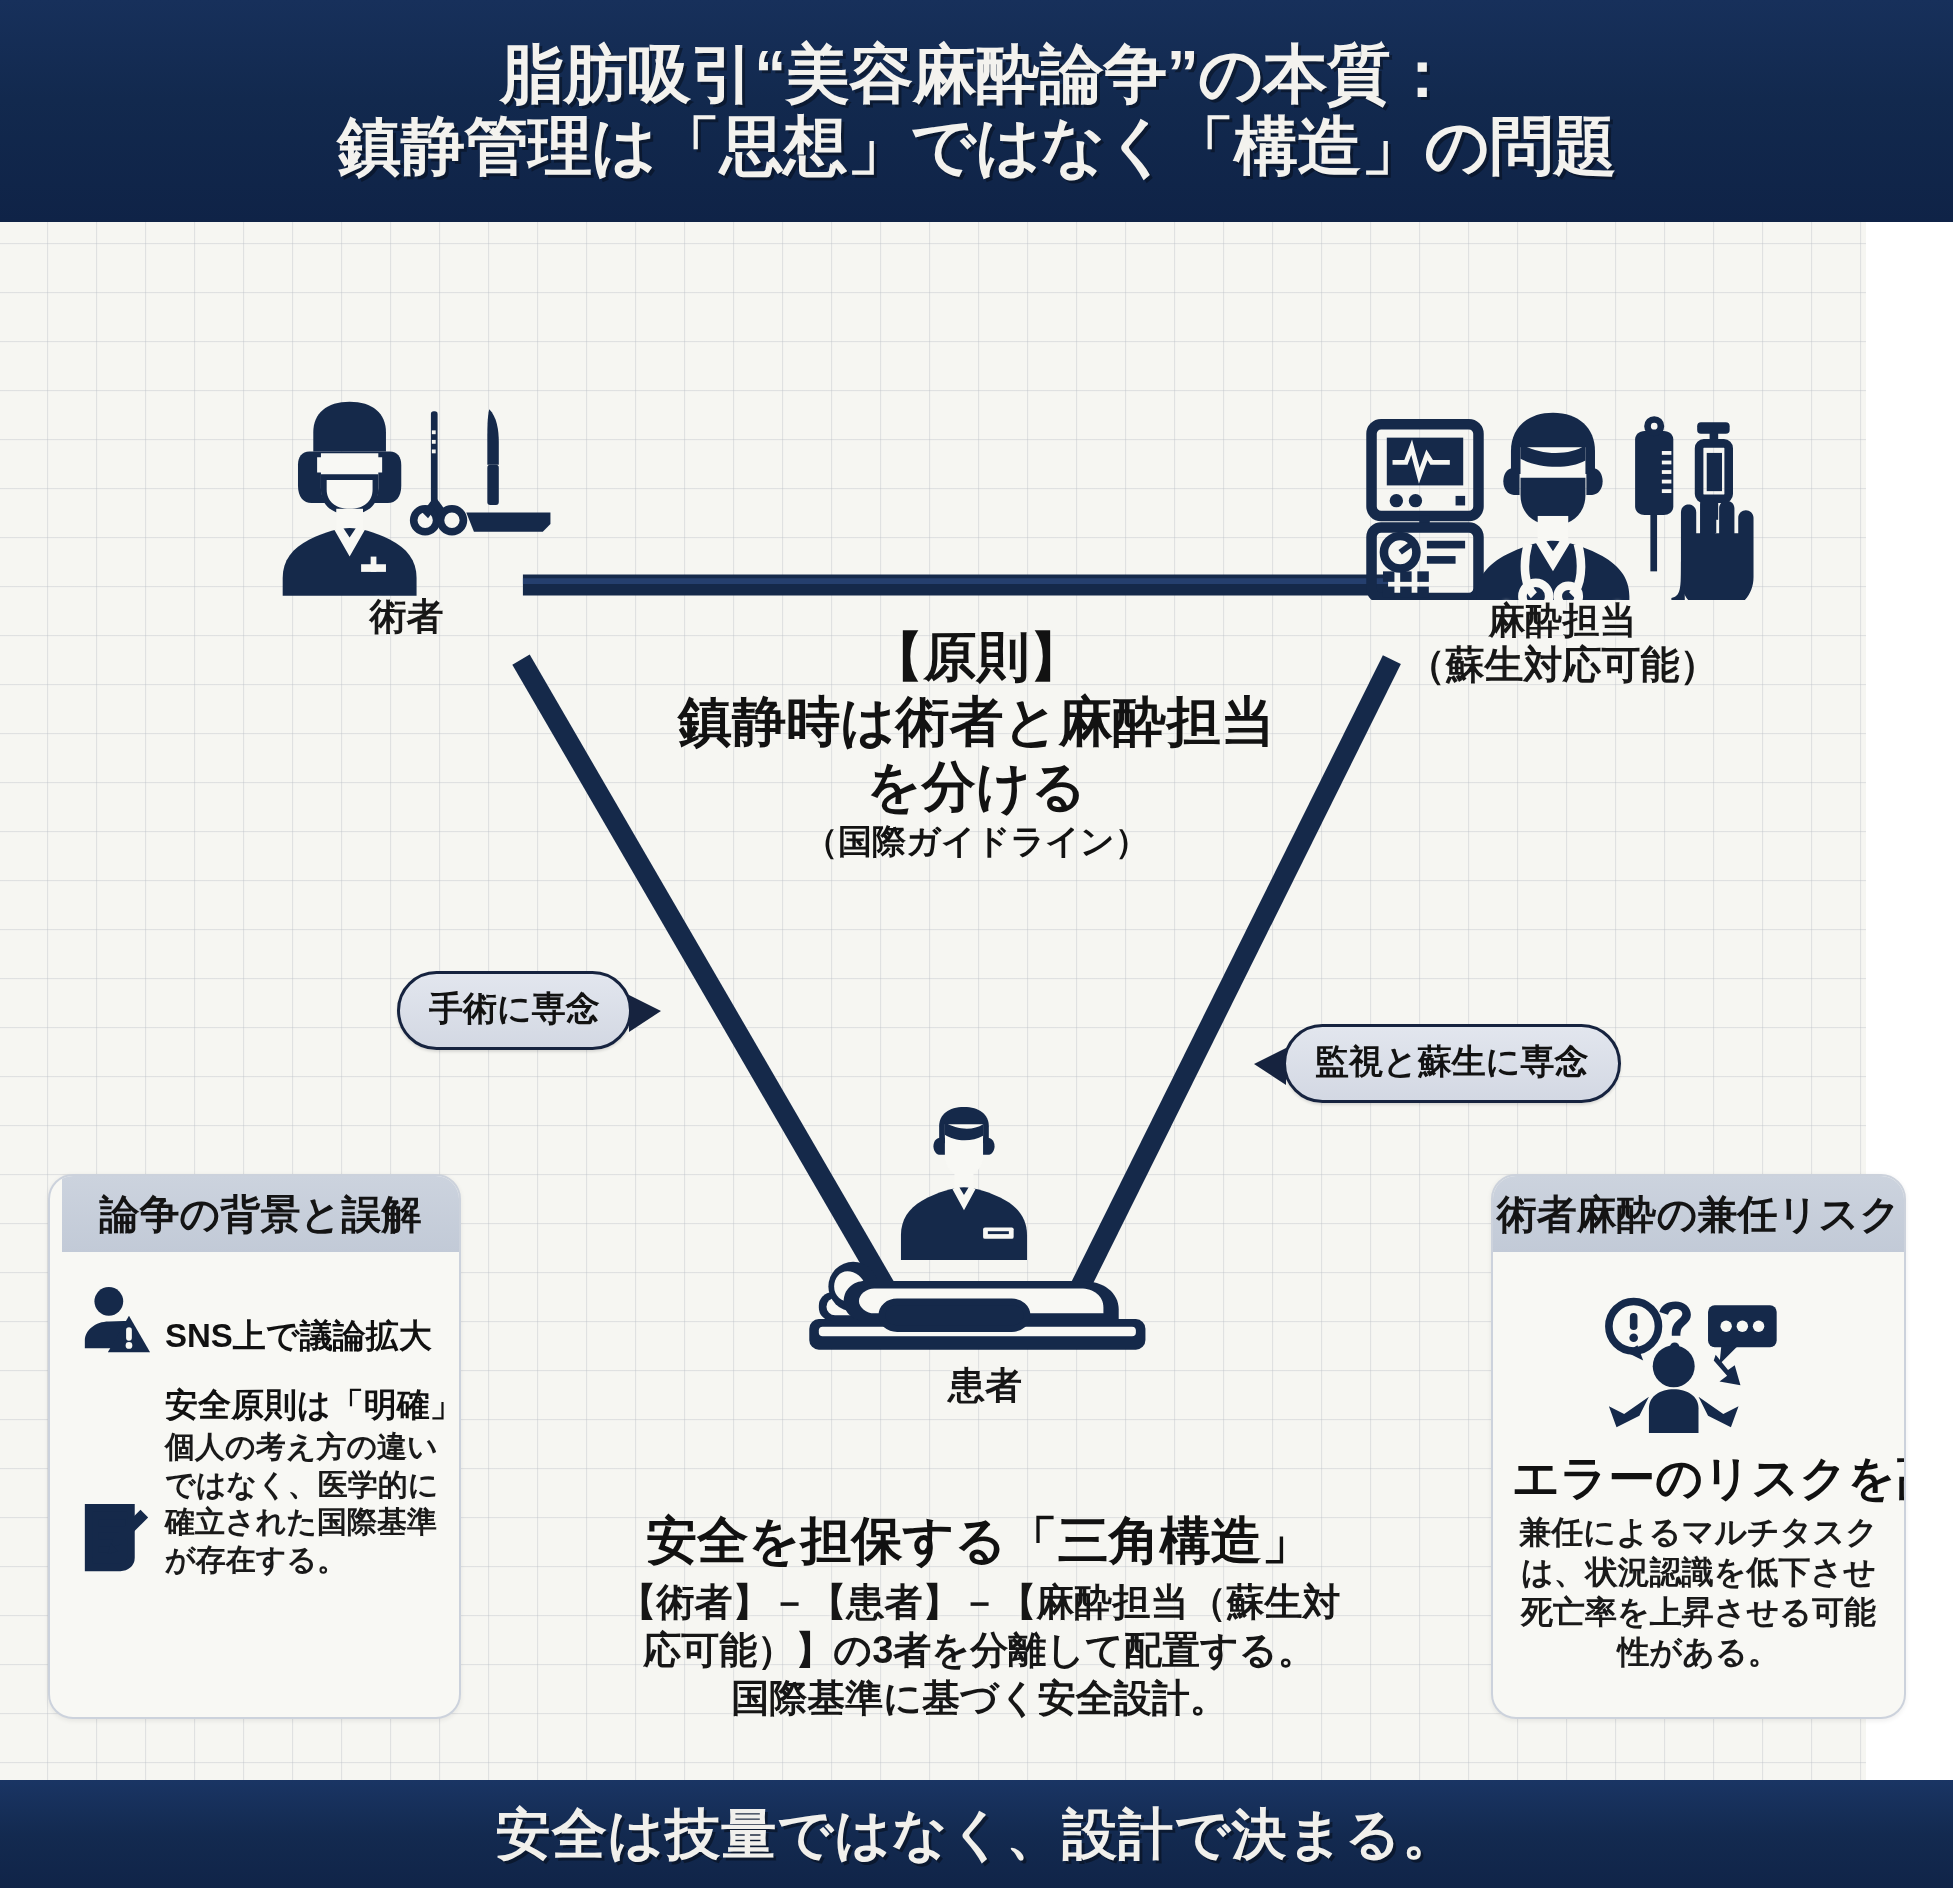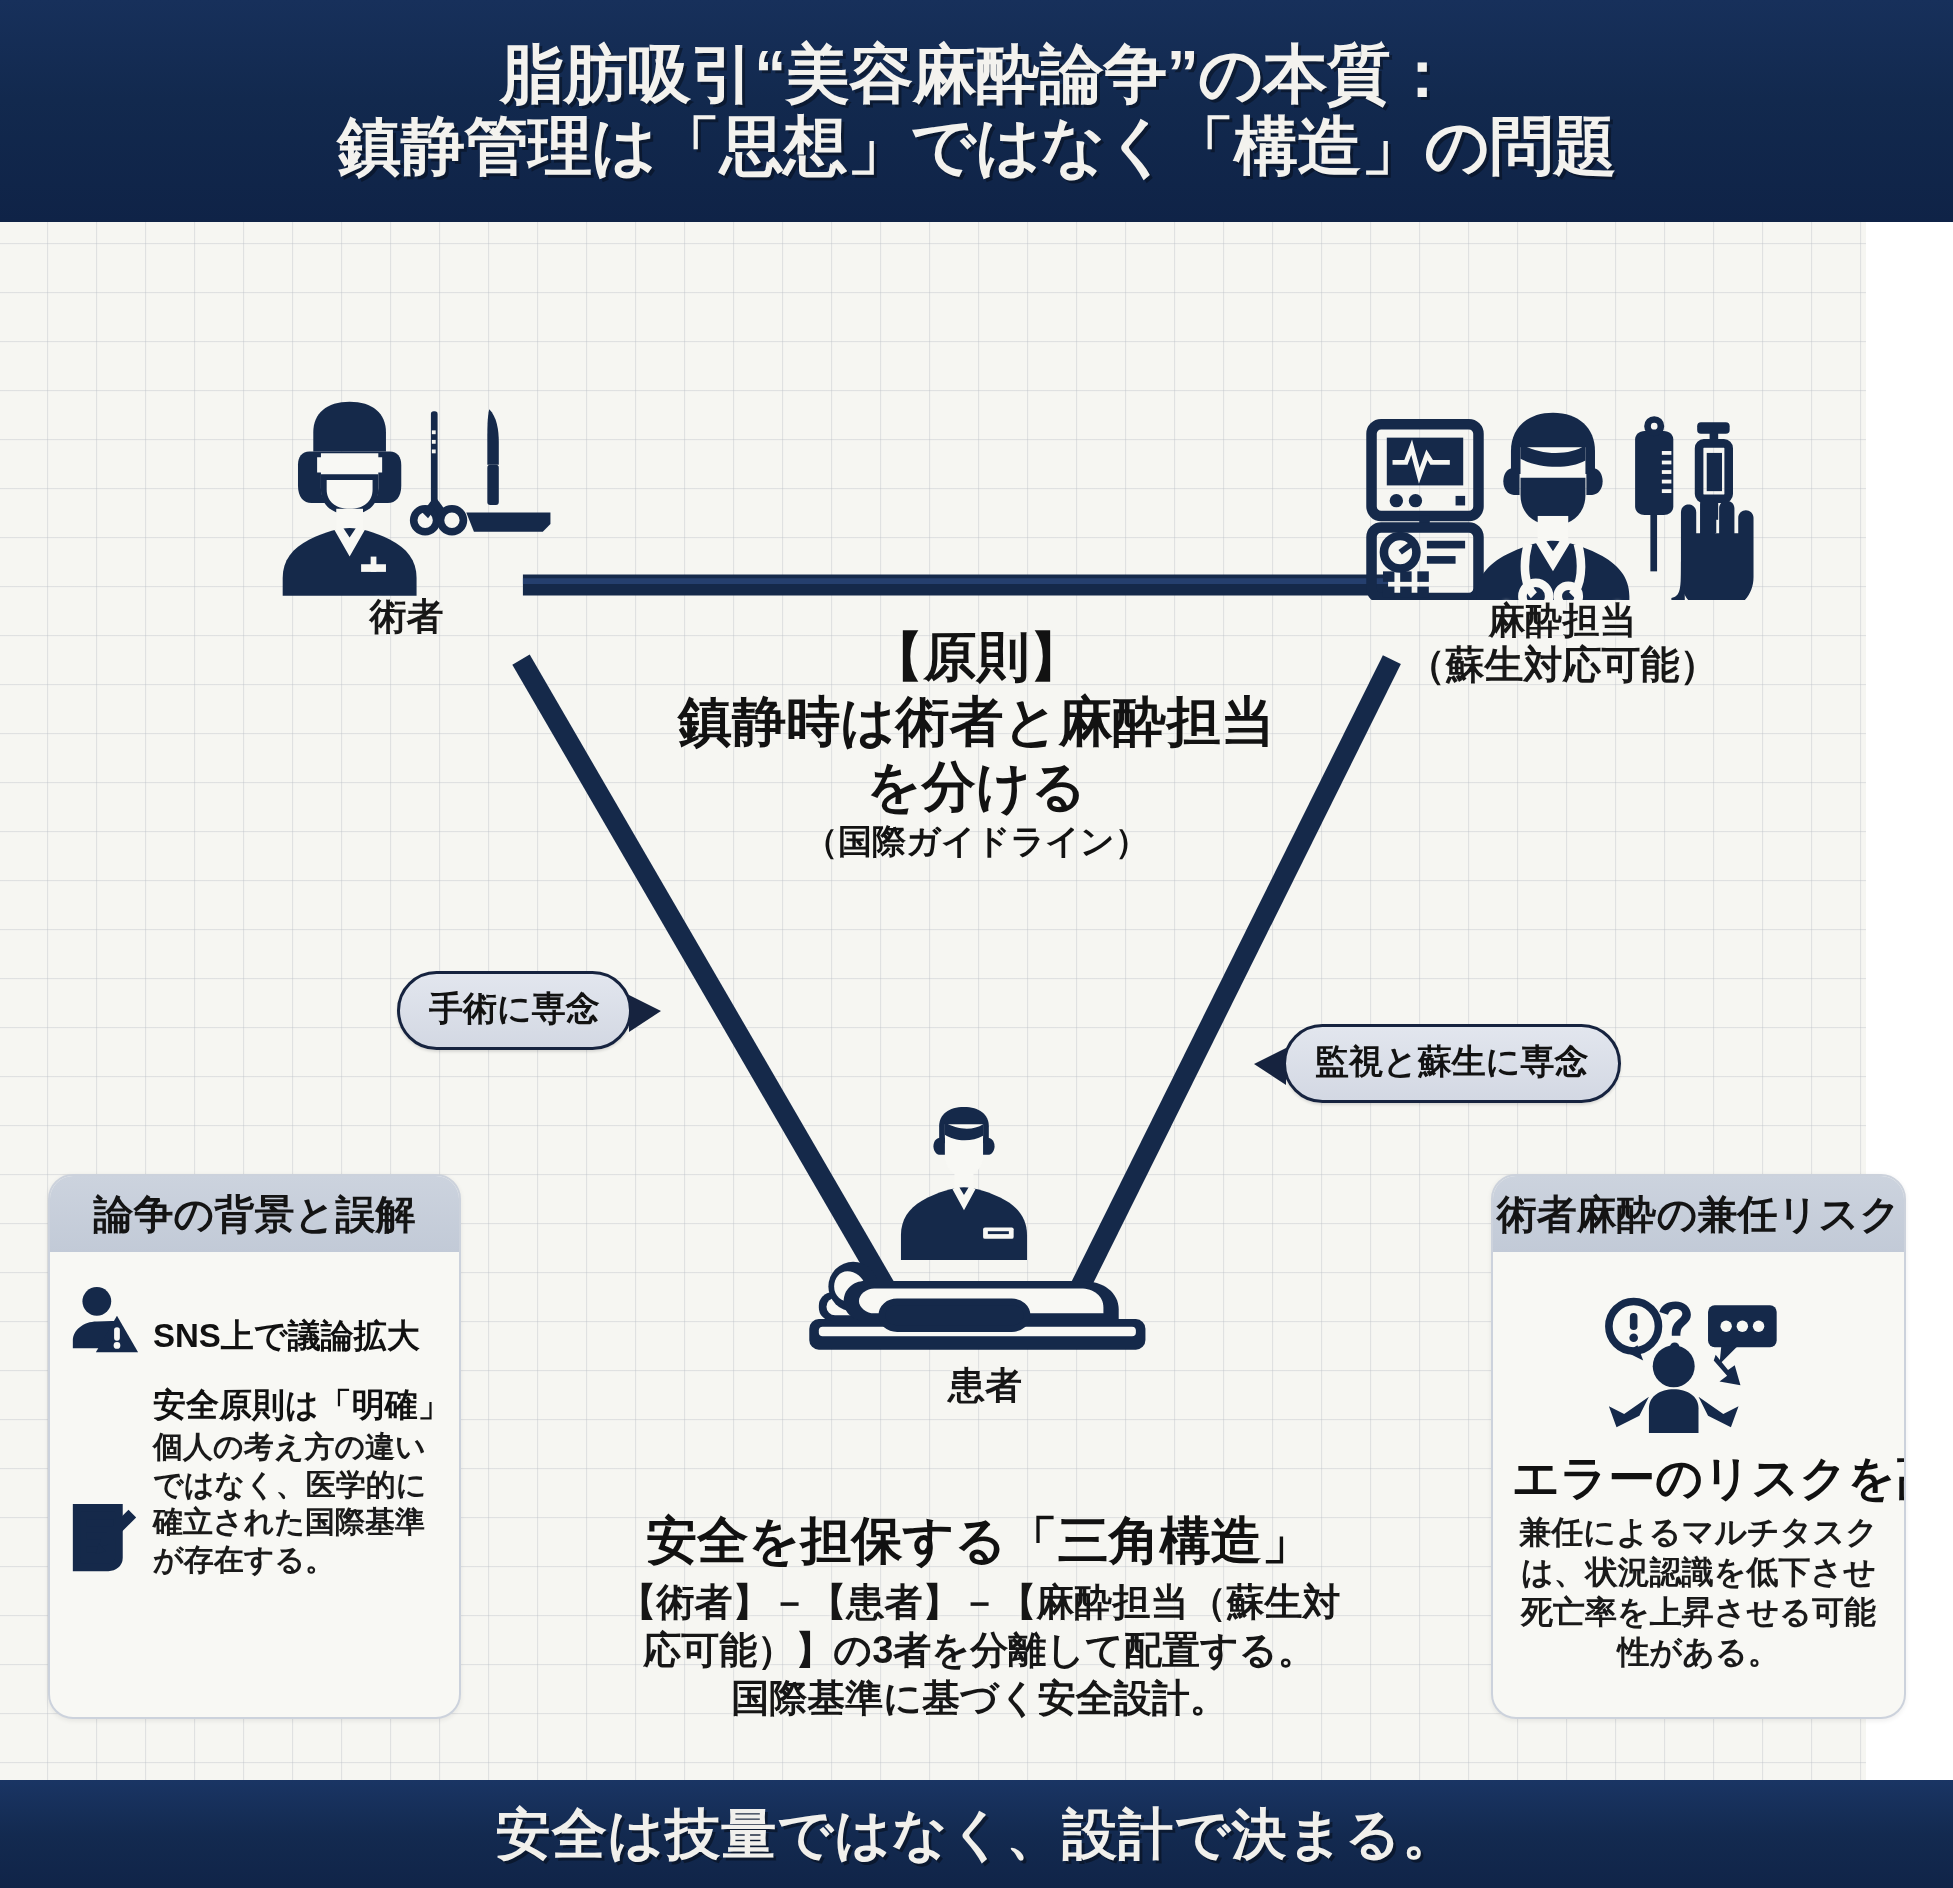--- a/index.html
+++ b/index.html
@@ -177,21 +177,21 @@
     height: 76px;
     background: linear-gradient(180deg, #ccd3de 0%, #c2cad7 100%);
     display: flex; align-items: center; justify-content: center;
   }
   .card-head .ch-text {
     font-weight: 700; font-size: 40px; color: #141414;
     white-space: nowrap;
   }
   .card-body { padding: 25px 19px 21px 19px; }
 
-  #card-left  { left: 48px;  top: 1174px; width: 413px; height: 545px; }
+  #card-left  { left: 48px;  top: 1174px; width: 413px; height: 545px; padding-left: 12px; }
   #card-right { left: 1491px; top: 1174px; width: 415px; height: 545px; }
 
   .lrow { display: flex; align-items: flex-end; gap: 11px; margin-bottom: 25px; }
   .lrow:last-child { margin-bottom: 0; }
   .lrow .lico { flex: 0 0 73px; padding-top: 7.6px; }
   .lrow .ltxt { flex: 1 1 auto; }
   .ltxt .lt-title {
     font-weight: 700; font-size: 33px; color: #111; line-height: 1.22;
     margin-bottom: 2.9px; white-space: nowrap;
   }

